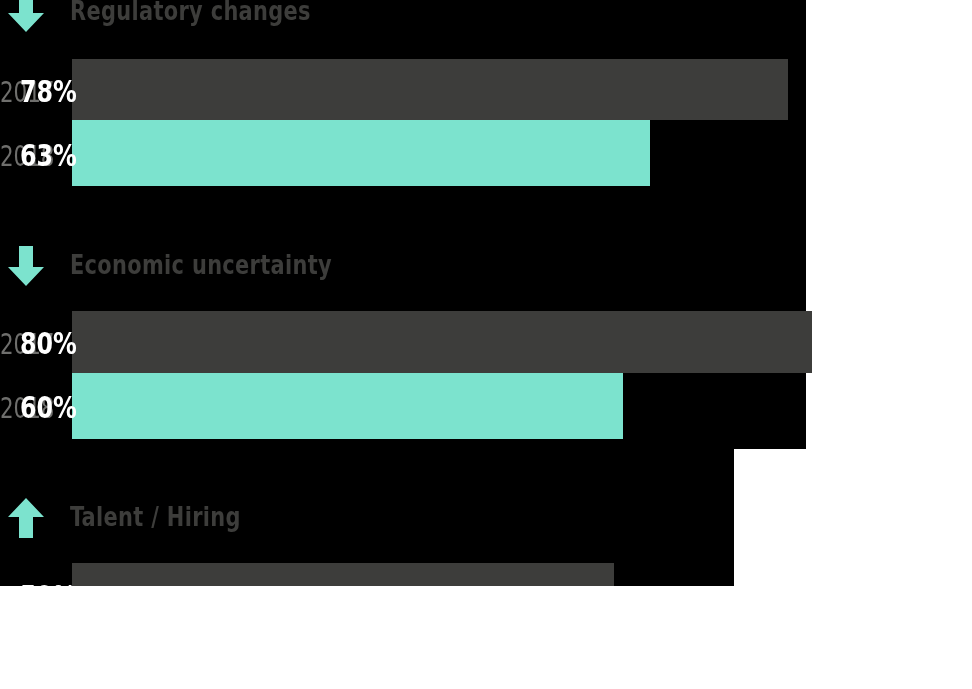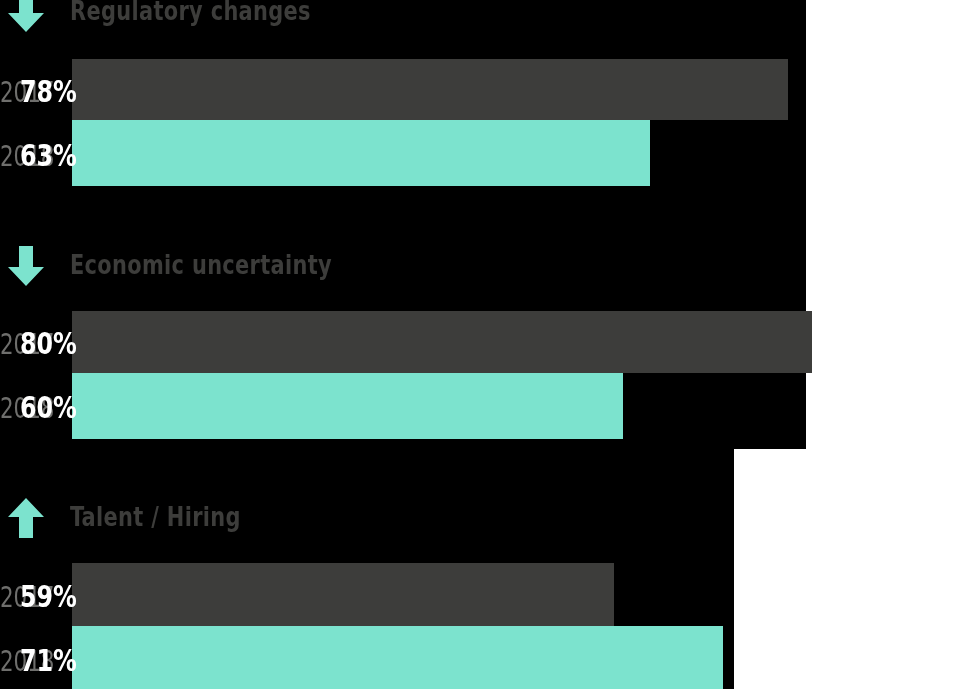--- a/index.html
+++ b/index.html
@@ -3,21 +3,21 @@
 <meta charset="utf-8">
 <style>
   html, body {
     margin: 0;
     padding: 0;
     background: #ffffff;
   }
   #canvas {
     position: relative;
     width: 972px;
-    height: 689px;
+    height: 586px;
     overflow: hidden;
     background: #ffffff;
     font-family: "Liberation Sans", sans-serif;
   }
   
   .backdrop {
     position: absolute;
     background: #000000;
     left: 0;
   }

